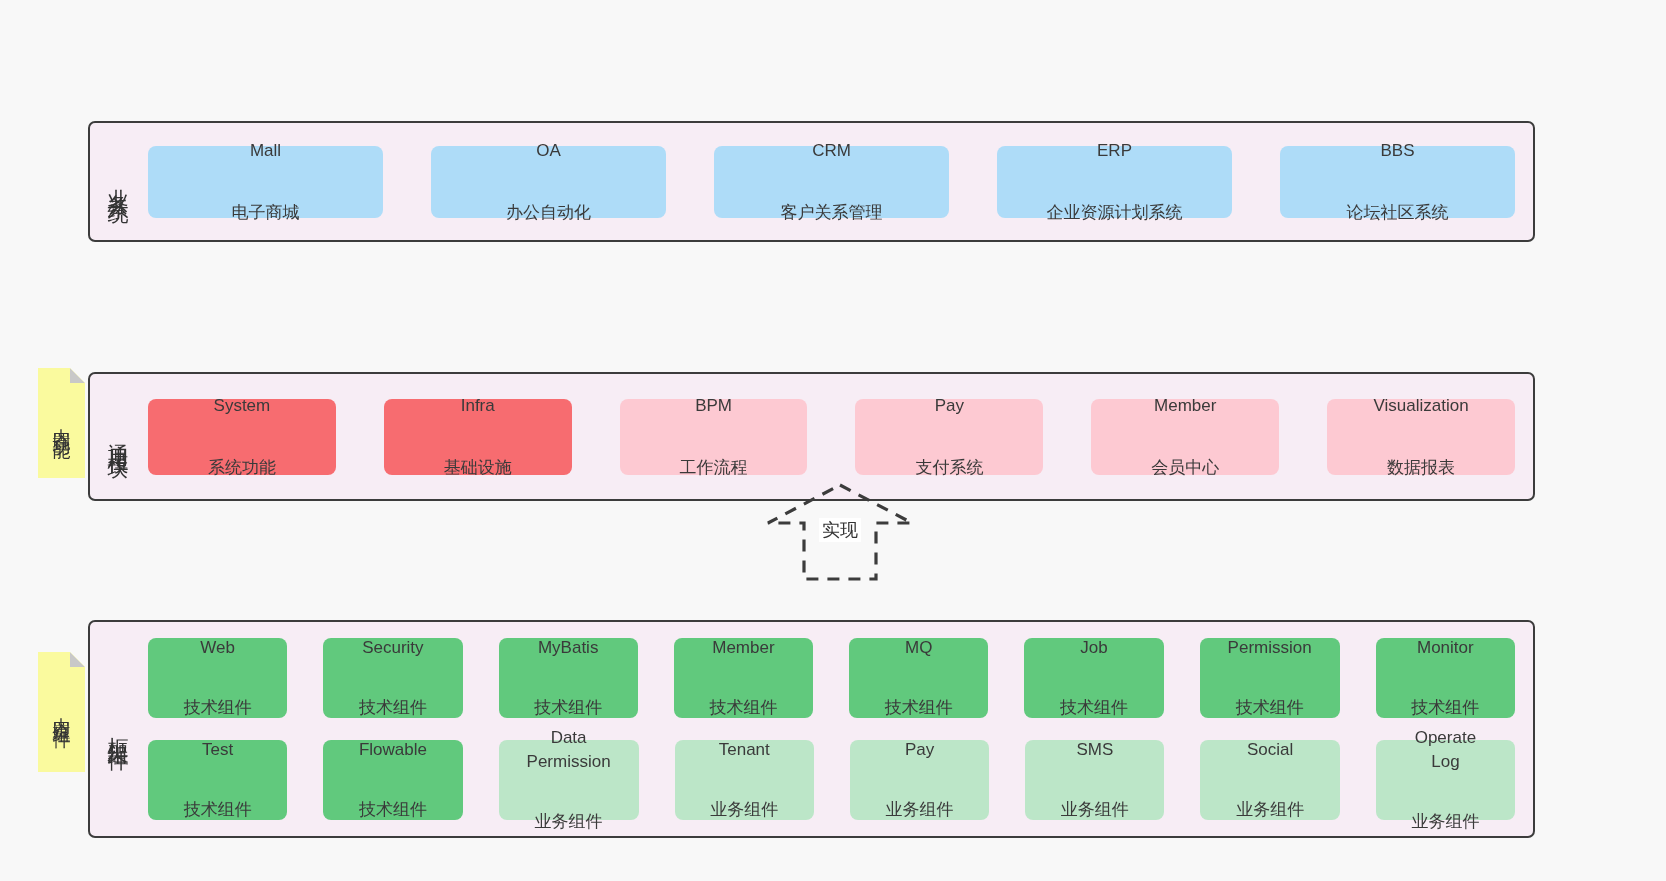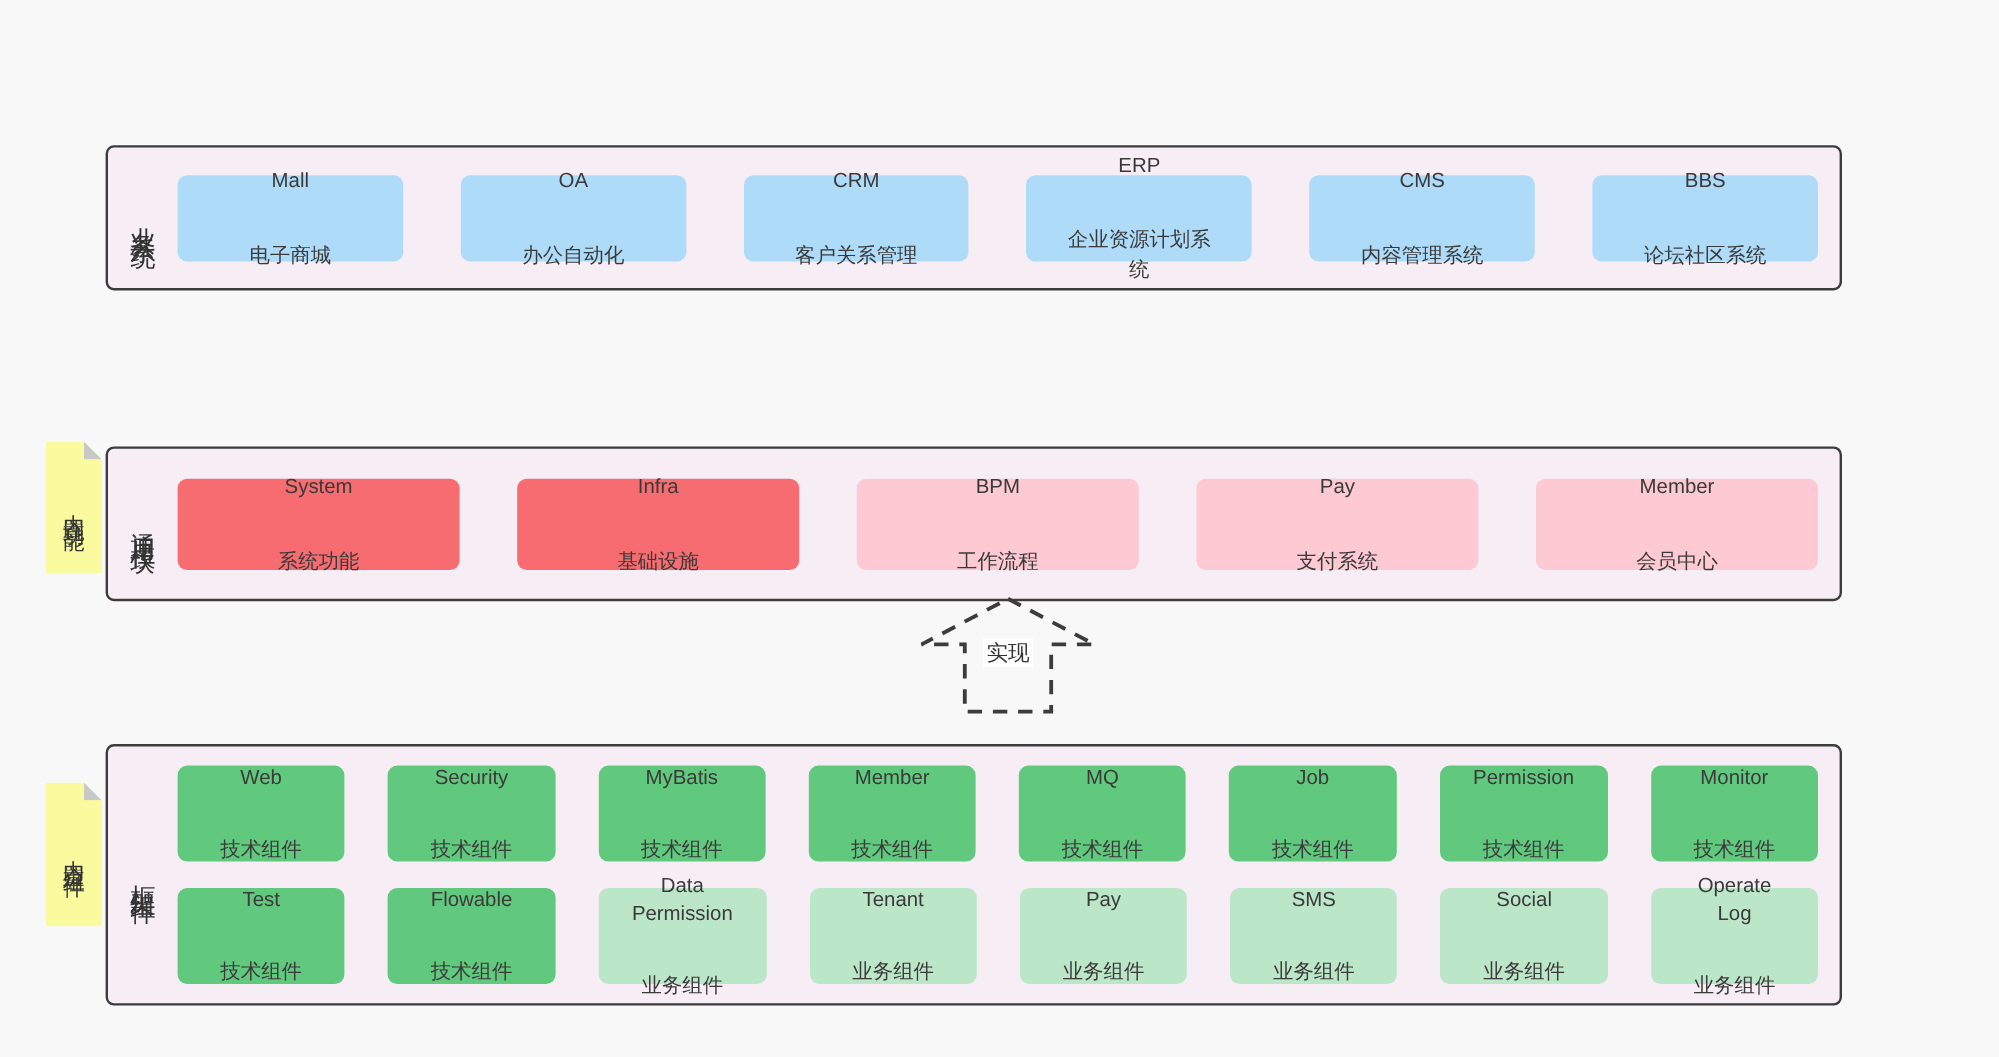--- a/index.html
+++ b/index.html
@@ -54,21 +54,21 @@
     position:absolute; top:0; right:0; width:15px; height:15px;
     background:var(--fold-gray,#c8c8c8);
     clip-path:polygon(0 0, 100% 100%, 0 100%);
   }
   .sticky-text {
     writing-mode:vertical-rl; text-orientation:upright;
     font-size:18px; letter-spacing:0.25em; color:#333;
   }
   .arrow { position:absolute; width:150px; height:100px; }
   .arrow-build     { left:751px; top:256px; }
-  .arrow-implement { left:765px; top:496px; }
+  .arrow-implement { left:765px; top:482px; }
   .arrow svg { display:block; width:100%; height:100%; }
   .arrow path {
     fill:none; stroke:var(--border,#3c3c3c);
     stroke-width:3.2; stroke-dasharray:12 9;
   }
   .arrow-label {
     position:absolute; left:50%; top:36%; transform:translateX(-50%);
     background:var(--label-bg,#ffffff); padding:0 3px;
     font-size:18px; color:#333; white-space:nowrap;
   }
@@ -99,24 +99,20 @@
         <div>OA</div>
         <div>办公自动化</div>
       </div>
       <div class="box blue">
         <div>CRM</div>
         <div>客户关系管理</div>
       </div>
       <div class="box blue">
         <div>ERP</div>
         <div>企业资源计划系统</div>
-      </div>
-      <div class="box blue">
-        <div>CMS</div>
-        <div>内容管理系统</div>
       </div>
       <div class="box blue">
         <div>BBS</div>
         <div>论坛社区系统</div>
       </div>
     </div>
   </section>
 
 
   <section class="layer layer-modules">
@@ -135,20 +131,24 @@
         <div>工作流程</div>
       </div>
       <div class="box pink">
         <div>Pay</div>
         <div>支付系统</div>
       </div>
       <div class="box pink">
         <div>Member</div>
         <div>会员中心</div>
       </div>
+      <div class="box pink">
+        <div>Visualization</div>
+        <div>数据报表</div>
+      </div>
     </div>
   </section>
 
   <div class="arrow arrow-implement">
     <svg viewBox="0 0 150 100">
       <path d="M75 3 L147 41 L111 41 L111 97 L39 97 L39 41 L3 41 Z"></path>
     </svg>
     <span class="arrow-label">实现</span>
   </div>
 

